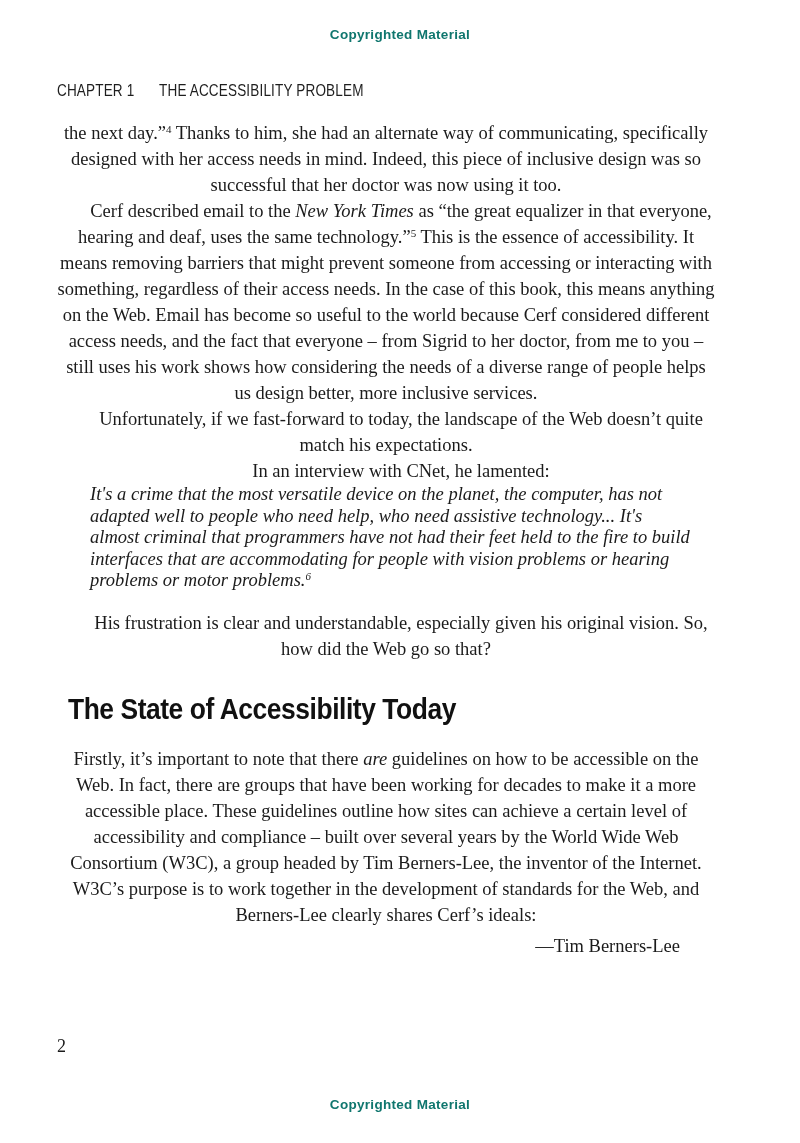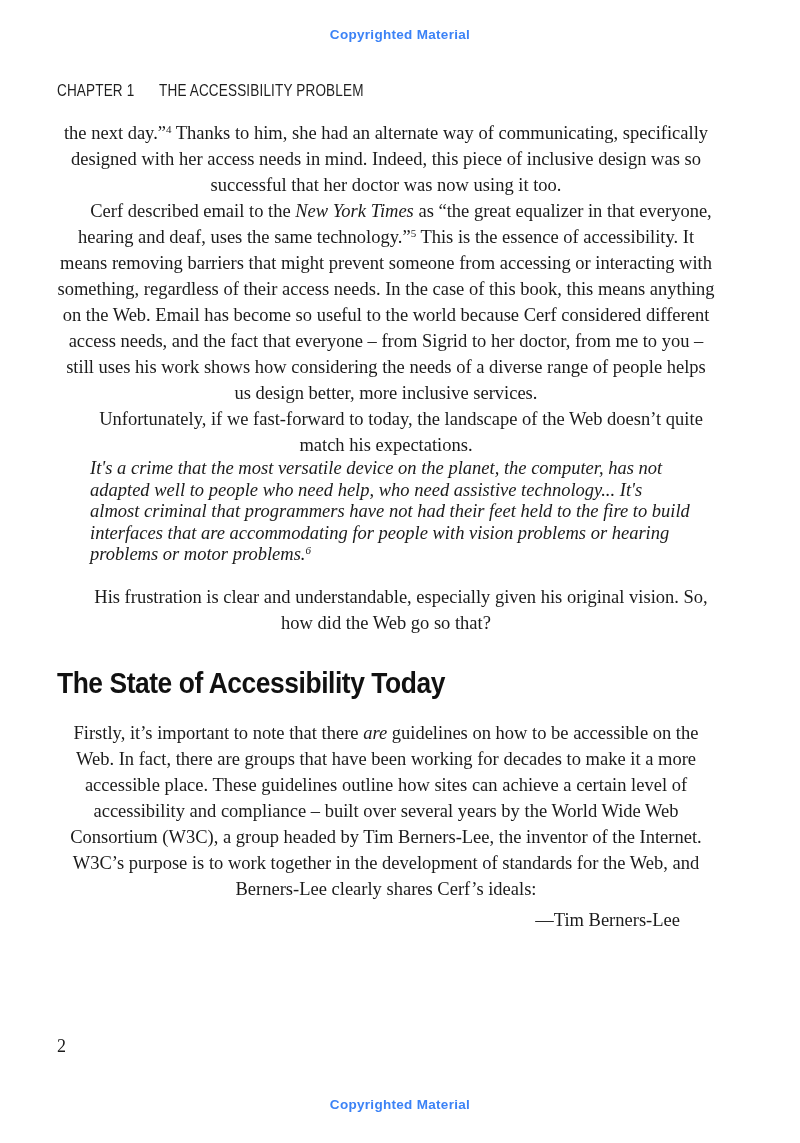--- a/index.html
+++ b/index.html
@@ -18,21 +18,21 @@
   }
   .copyright {
     position: absolute;
     left: 0;
     right: 0;
     text-align: center;
     font-family: "Liberation Sans", sans-serif;
     font-weight: bold;
     font-size: 13.5px;
     letter-spacing: 0.3px;
-    color: #3b82f6;
+    color: #0f766e;
   }
   .copyright.top { top: 27px; }
   .copyright.bottom { top: 1097px; }
 
   .chapter-head {
     position: absolute;
     top: 81px;
     left: 57px;
     font-family: "Liberation Sans", sans-serif;
     font-size: 16.5px;
@@ -59,21 +59,21 @@
   .content p.indent { text-indent: 30px; }
 
   blockquote {
     margin: 0 25px 18px 33px;
     font-style: italic;
     font-size: 18.5px;
     line-height: 21.5px;
   }
 
   .section-heading {
-    margin: 30px 0 20px 0;
+    margin: 30px 0 20px 11px;
     font-family: "Liberation Sans", sans-serif;
     font-weight: bold;
     font-size: 30px;
     line-height: 34px;
     color: #111111;
     letter-spacing: -0.5px;
   }
   .section-heading .condensed {
     display: inline-block;
     transform: scaleX(0.88);
@@ -115,20 +115,21 @@
   </div>
 
   <div class="content">
 
     <p><span>the next day.”</span><sup class="fn">4</sup><span> Thanks to him, she had an alternate way of communicating, specifically designed with her access needs in mind. Indeed, this piece of inclusive design was so successful that her doctor was now using it too.</span></p>
 
     <p class="indent"><span>Cerf described email to the </span><span class="italic">New York Times</span><span> as “the great equalizer in that everyone, hearing and deaf, uses the same technology.”</span><sup class="fn">5</sup><span> This is the essence of accessibility. It means removing barriers that might prevent someone from accessing or interacting with something, regardless of their access needs. In the case of this book, this means anything on the Web. Email has become so useful to the world because Cerf considered different access needs, and the fact that everyone – from Sigrid to her doctor, from me to you – still uses his work shows how considering the needs of a diverse range of people helps us design better, more inclusive services.</span></p>
 
     <p class="indent"><span>Unfortunately, if we fast-forward to today, the landscape of the Web doesn’t quite match his expectations.</span></p>
 
+    <p class="indent"><span>In an interview with CNet, he lamented:</span></p>
 
     <blockquote><span>It's a crime that the most versatile device on the planet, the computer, has not adapted well to people who need help, who need assistive technology... It's almost criminal that programmers have not had their feet held to the fire to build interfaces that are accommodating for people with vision problems or hearing problems or motor problems.</span><sup class="fn">6</sup></blockquote>
 
     <p class="indent"><span>His frustration is clear and understandable, especially given his original vision. So, how did the Web go so that?</span></p>
 
     <h2 class="section-heading"><span class="condensed">The State of Accessibility Today</span></h2>
 
     <p><span>Firstly, it’s important to note that there </span><span class="italic">are</span><span> guidelines on how to be accessible on the Web. In fact, there are groups that have been working for decades to make it a more accessible place. These guidelines outline how sites can achieve a certain level of accessibility and compliance – built over several years by the World Wide Web Consortium (W3C), a group headed by Tim Berners-Lee, the inventor of the Internet. W3C’s purpose is to work together in the development of standards for the Web, and Berners-Lee clearly shares Cerf’s ideals:</span></p>
 
 

